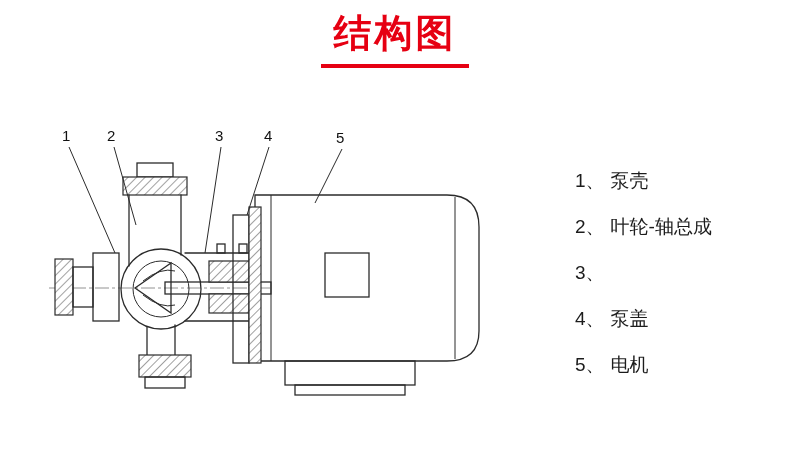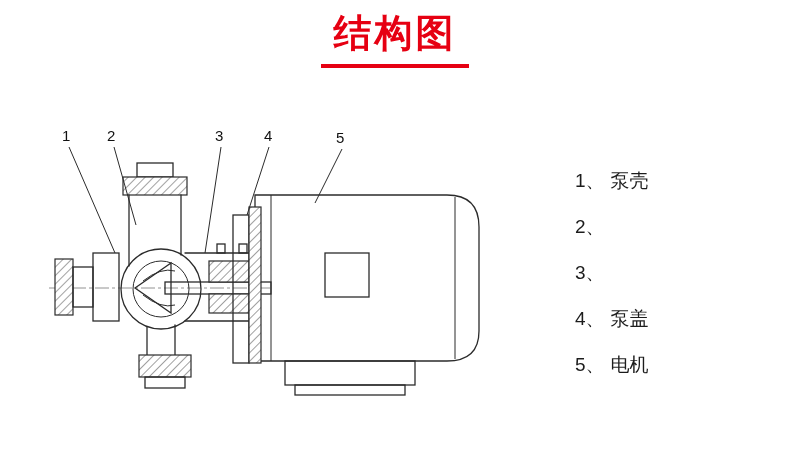--- a/index.html
+++ b/index.html
@@ -129,20 +129,21 @@
     </svg>
   </div>
 
   <div class="legend">
     <div class="legend-row">
       <span class="no">1、</span>
       <span>泵壳</span>
     </div>
     <div class="legend-row">
       <span class="no">2、</span>
+      <span>叶轮-轴总成</span>
     </div>
     <div class="legend-row">
       <span class="no">3、</span>
     </div>
     <div class="legend-row">
       <span class="no">4、</span>
       <span>泵盖</span>
     </div>
     <div class="legend-row">
       <span class="no">5、</span>

